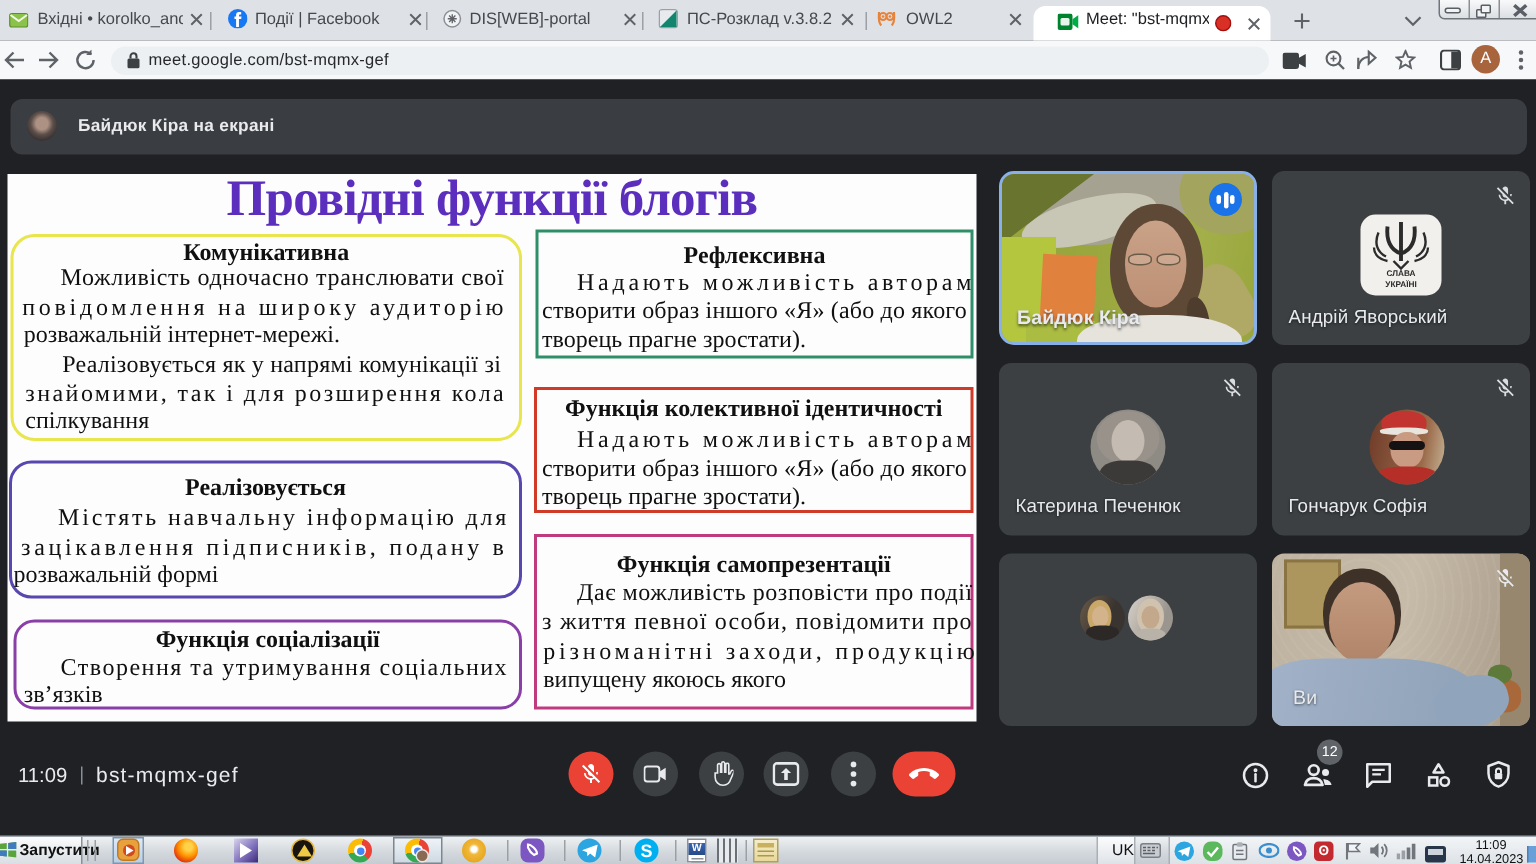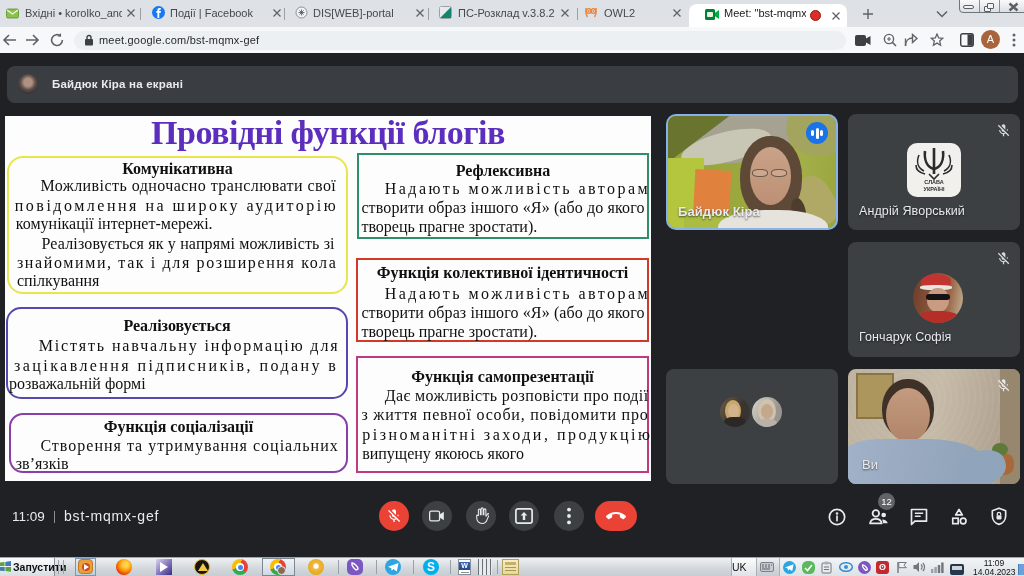--- a/index.html
+++ b/index.html
@@ -195,22 +195,22 @@
     <div class="txt">Байдюк Кіра на екрані</div>
   </div>
   <div id="slide">
     <div id="stitle">Провідні функції блогів</div>
 
     <div class="bx" style="left:2px;top:40px;width:341px;height:138px;border:2.5px solid #e8e54d;border-radius:16px">
       <div class="ttl" style="top:2px">Комунікативна</div>
     </div>
     <div class="ln" id="y1" style="left:35.4px;top:60.2px;letter-spacing:0.44px">Можливість одночасно транслювати свої</div>
     <div class="ln" id="y2" style="left:9.8px;top:79.5px;letter-spacing:2.5px">повідомлення на широку аудиторію</div>
-    <div class="ln" id="y3" style="left:10.8px;top:98.2px">комунікації інтернет-мережі.</div>
-    <div class="ln" id="y4" style="left:36.5px;top:117.5px;letter-spacing:0.15px">Реалізовується як у напрямі можливість зі</div>
+    <div class="ln" id="y3" style="left:10.8px;top:98.2px">розважальній інтернет-мережі.</div>
+    <div class="ln" id="y4" style="left:36.5px;top:117.5px;letter-spacing:0.15px">Реалізовується як у напрямі комунікації зі</div>
     <div class="ln" id="y5" style="left:11.9px;top:136.9px;letter-spacing:1.62px">знайомими, так і для розширення кола</div>
     <div class="ln" id="y6" style="left:11.9px;top:155.1px">спілкування</div>
 
     <div class="bx" style="left:352px;top:37px;width:292px;height:86px;border:2.5px solid #2e8f68">
       <div class="ttl" style="top:7px">Рефлексивна</div>
     </div>
     <div class="ln" id="g1" style="left:379.7px;top:62.9px;letter-spacing:2.48px">Надають можливість авторам</div>
     <div class="ln" id="g2" style="left:356.4px;top:81.7px;letter-spacing:0.12px">створити образ іншого «Я» (або до якого</div>
     <div class="ln" id="g3" style="left:356.4px;top:100.5px">творець прагне зростати).</div>
 
@@ -284,20 +284,31 @@
         <text x="27" y="41" text-anchor="middle" font-size="5.5" font-weight="bold" fill="#2b2b2b" font-family="Liberation Sans">СЛАВА</text>
         <text x="27" y="48" text-anchor="middle" font-size="5.5" font-weight="bold" fill="#2b2b2b" font-family="Liberation Sans">УКРАЇНІ</text>
       </svg>
     </div>
     <div class="tname" style="left:11px;bottom:12px">Андрій Яворський</div>
     <svg class="micoff" style="right:9px;top:9px" viewBox="0 0 24 24" fill="#dadce0">
         <path d="M15 10.6V5c0-1.66-1.34-3-3-3-1.54 0-2.79 1.16-2.96 2.65L15 10.6zm4-.6h-1.7c0 .58-.1 1.13-.27 1.64l1.27 1.27c.44-.88.7-1.87.7-2.91zM4.41 2.86L3 4.27l6 6V11c0 1.66 1.34 3 3 3 .23 0 .44-.03.65-.08l1.66 1.66c-.71.33-1.5.52-2.31.52-2.76 0-5.3-2.1-5.3-5.1H5c0 3.41 2.72 6.23 6 6.72V21h2v-3.28c.91-.13 1.77-.45 2.54-.9l4.19 4.19 1.41-1.41L4.41 2.86z"></path>
       </svg>
   </div>
 
+  <div class="tile" id="t3" style="left:666px;top:189px;height:115px">
+    <div class="abs" style="left:61px;top:31px;width:50px;height:50px;border-radius:50%;background:#8e8a84;overflow:hidden">
+      <div class="abs" style="left:4px;top:1px;width:42px;height:36px;border-radius:50%;background:#98928a"></div>
+      <div class="abs" style="left:14px;top:7px;width:22px;height:28px;border-radius:50%;background:#c4bcb2"></div>
+      <div class="abs" style="left:6px;top:34px;width:38px;height:22px;border-radius:40%;background:#3c3a38"></div>
+    </div>
+    <div class="tname" style="left:11px;bottom:13px">Катерина Печенюк</div>
+    <svg class="micoff" style="right:9px;top:9px" viewBox="0 0 24 24" fill="#dadce0">
+        <path d="M15 10.6V5c0-1.66-1.34-3-3-3-1.54 0-2.79 1.16-2.96 2.65L15 10.6zm4-.6h-1.7c0 .58-.1 1.13-.27 1.64l1.27 1.27c.44-.88.7-1.87.7-2.91zM4.41 2.86L3 4.27l6 6V11c0 1.66 1.34 3 3 3 .23 0 .44-.03.65-.08l1.66 1.66c-.71.33-1.5.52-2.31.52-2.76 0-5.3-2.1-5.3-5.1H5c0 3.41 2.72 6.23 6 6.72V21h2v-3.28c.91-.13 1.77-.45 2.54-.9l4.19 4.19 1.41-1.41L4.41 2.86z"></path>
+      </svg>
+  </div>
 
   <div class="tile" id="t4" style="left:848px;top:189px;height:115px">
     <div class="abs" style="left:65px;top:31px;width:50px;height:50px;border-radius:50%;background:linear-gradient(100deg,#6e3a28,#9a6a4a 70%,#c8b89a);overflow:hidden">
       <div class="abs" style="left:8px;top:1px;width:30px;height:14px;border-radius:50% 50% 30% 30%;background:#c23430"></div>
       <div class="abs" style="left:7px;top:12px;width:32px;height:5px;border-radius:40%;background:#e8e4de"></div>
       <div class="abs" style="left:14px;top:15px;width:22px;height:24px;border-radius:48%;background:#c89b82"></div>
       <div class="abs" style="left:13px;top:21px;width:24px;height:6px;border-radius:3px;background:#141212"></div>
       <div class="abs" style="left:5px;top:38px;width:40px;height:14px;border-radius:40% 40% 0 0;background:#b52f28"></div>
     </div>
     <div class="tname" style="left:11px;bottom:13px">Гончарук Софія</div>
@@ -459,21 +470,21 @@
     <div class="abs" style="left:1.5px;top:13.5px;width:8px;height:1px;background:#8a9097"></div>
   </div>
   <div class="abs" style="left:478px;top:1px;width:14px;height:16px;background:repeating-linear-gradient(90deg,#6a7076 0 1.5px,#e8ebee 1.5px 4px)"></div>
   <div class="abs" style="left:497px;top:2px;width:1px;height:14px;background:#9aa0a6"></div>
   <div class="abs" style="left:502px;top:1px;width:17px;height:16px;background:linear-gradient(#f5edC8,#e8d898);border:1px solid #b0a060">
     <div class="abs" style="left:2px;top:2px;width:11px;height:3px;background:#c8b060"></div>
     <div class="abs" style="left:2px;top:7px;width:11px;height:1px;background:#a89850"></div>
     <div class="abs" style="left:2px;top:10px;width:11px;height:1px;background:#a89850"></div>
   </div>
 
-  <div class="abs" style="left:731px;top:0px;width:26px;height:18px;background:linear-gradient(#fbfcfd,#dfe3e8);border-left:1px solid #aab0b6;border-right:1px solid #aab0b6;color:#111;font-size:10.5px;text-align:left;line-height:18px">UK</div>
+  <div class="abs" style="left:731px;top:0px;width:26px;height:18px;background:linear-gradient(#fbfcfd,#dfe3e8);border-left:1px solid #aab0b6;border-right:1px solid #aab0b6;color:#111;font-size:10.5px;text-align:right;line-height:18px">UK</div>
   <svg class="abs" style="left:760px;top:4px" width="14" height="10" viewBox="0 0 14 10">
       <rect x="0.5" y="0.5" width="13" height="9" rx="1.5" fill="#c8ccd2" stroke="#7a8086"></rect>
       <path d="M2 3h2M5 3h2M8 3h2M11 3h1M2 5h2M5 5h2M8 5h2M2 7h8" stroke="#5a6066" stroke-width="1"></path>
     </svg>
   <div class="abs" style="left:779px;top:0;width:245px;height:18px;border-left:1px solid #aab0b6;background:linear-gradient(#f2f5f7,#dde2e7)"></div>
   <div class="abs" style="left:783px;top:3px;width:13px;height:13px;border-radius:50%;background:#2ca5e0">
     <svg class="abs" style="left:2px;top:3px" width="9" height="8" viewBox="0 0 11 9">
         <path d="M0 3.8L10.5 0 8.8 8.6 5.4 6 3.6 7.8 3.3 5.2z" fill="#fff"></path>
       </svg>
   </div>

